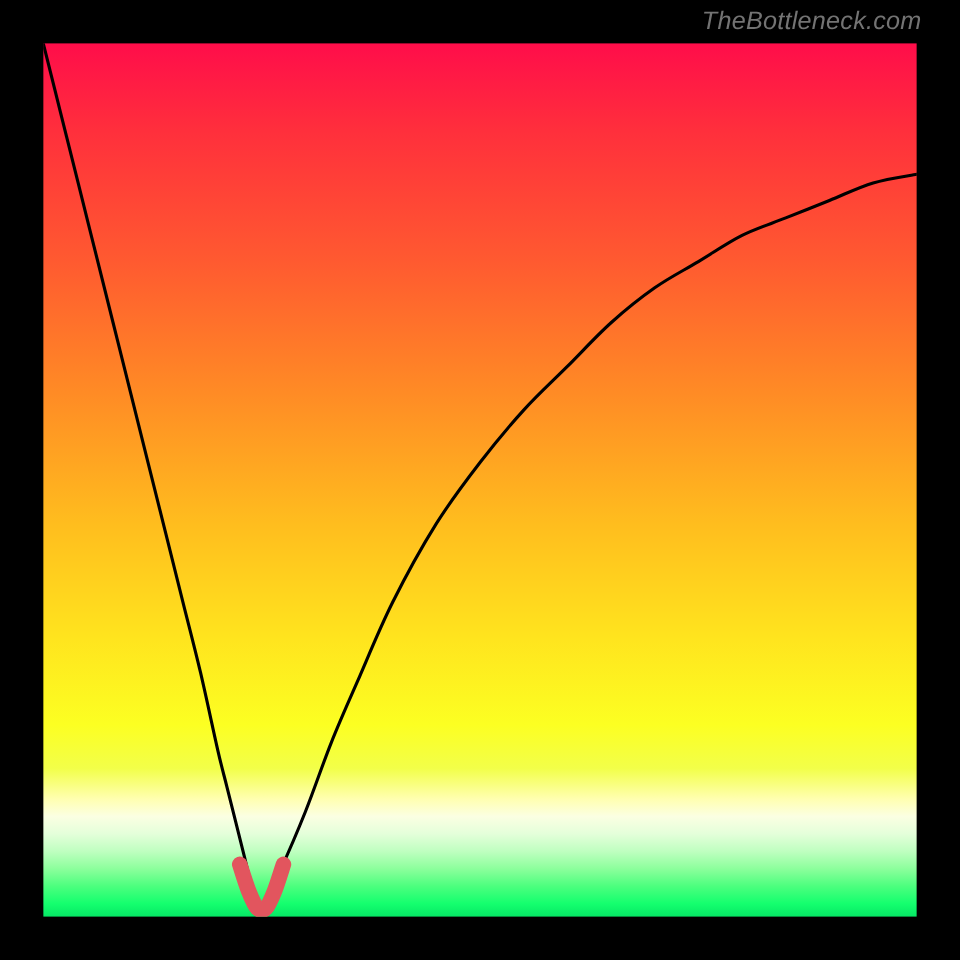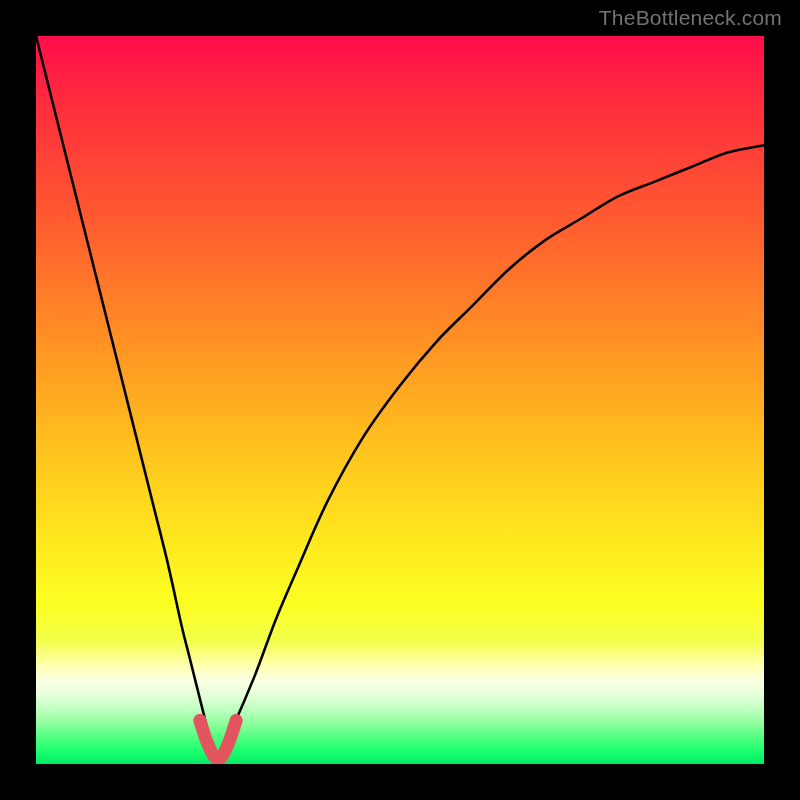--- a/index.html
+++ b/index.html
@@ -1,19 +1,19 @@
 <!DOCTYPE html>
 <html><head>
 <meta charset="utf-8">
 <style>
   html, body { margin: 0; padding: 0; }
   body { width: 800px; height: 800px; background: #000; position: relative; font-family: Arial, Helvetica, sans-serif; }
   .frame { position: absolute; left: 36px; top: 36px; width: 728px; height: 728px; background: #000; }
   .plot { position: absolute; left: 0; top: 0; width: 728px; height: 728px; }
-  .watermark { position: absolute; top: 6px; right: 18px; color: #737373; font-size: 21px; letter-spacing: 0.2px; }
+  .watermark { position: absolute; top: 6px; right: 32px; color: #737373; font-size: 21px; letter-spacing: 0.2px; font-style: italic; }
 </style>
 </head>
 <body>
 
 <div class="watermark">TheBottleneck.com</div>
 
 <div class="frame">
   <svg class="plot" viewBox="0 0 728 728" preserveAspectRatio="none">
     <defs>
       <linearGradient id="bg-grad" x1="0" y1="0" x2="0" y2="1">

